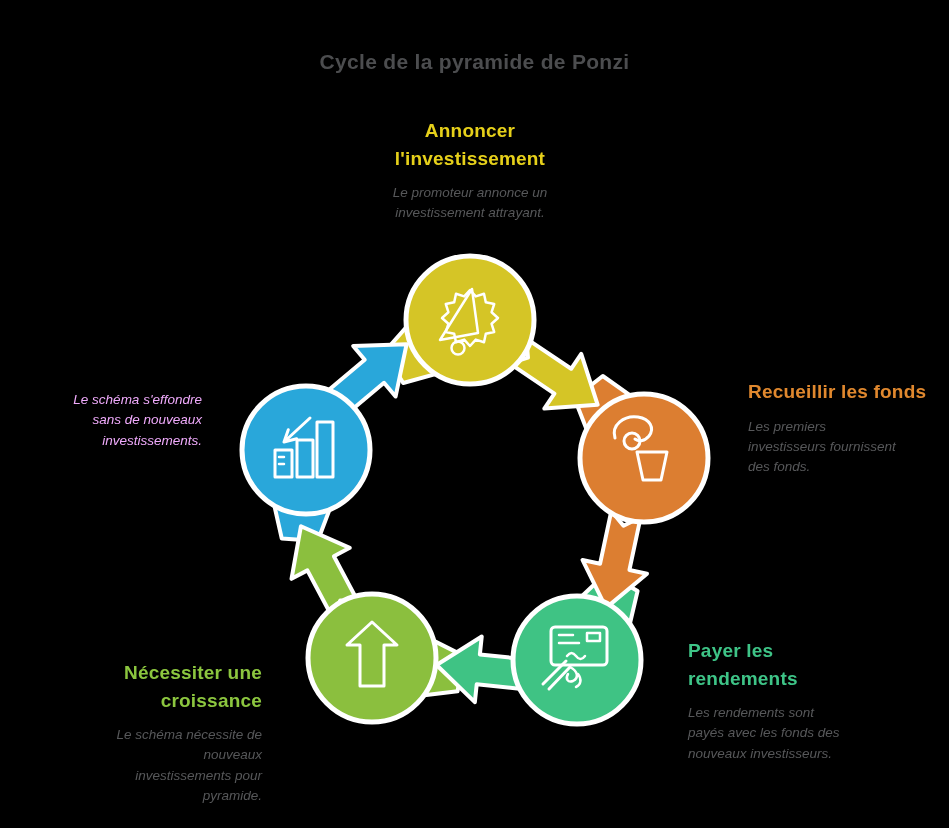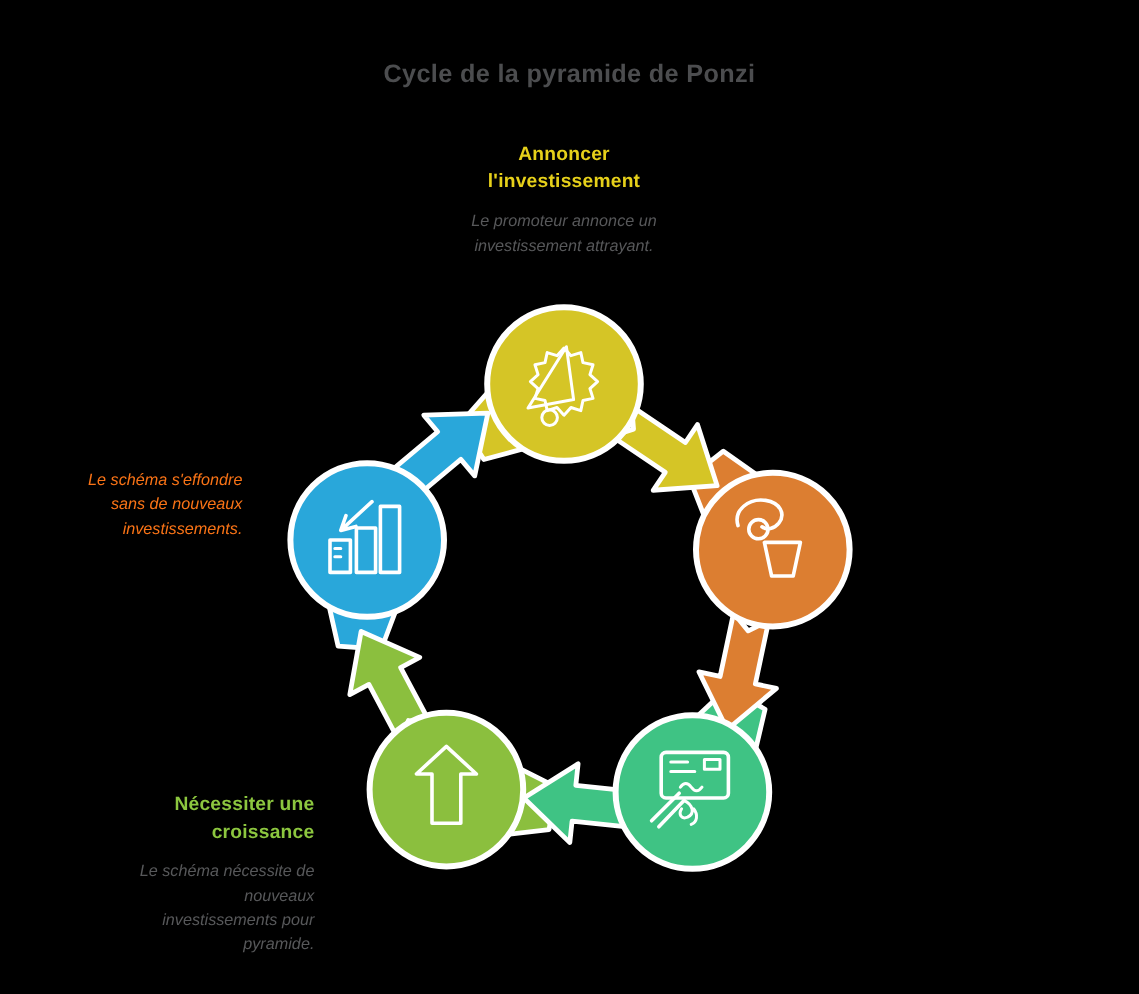--- a/index.html
+++ b/index.html
@@ -22,21 +22,21 @@
     letter-spacing: 0.3px;
   }
   .diagram {
     position: absolute;
     top: 0; left: 0;
     width: 949px;
     height: 828px;
   }
   .label-block { position: absolute; }
   .step-heading {
-    font-size: 16px;
+    font-size: 19px;
     font-weight: 700;
     line-height: 1.45;
     letter-spacing: 0.2px;
     white-space: pre-line;
   }
   .step-body {
     margin-top: 11px;
     font-size: 13.5px;
     line-height: 1.5;
     white-space: pre-line;
@@ -114,30 +114,43 @@
     </g>
   </svg>
 
   <div class="label-block pos-announce">
     <div class="step-heading" style="color: rgb(230, 208, 26);">Annoncer
 l'investissement</div>
     <div class="step-body" style="color: rgb(87, 88, 90);">Le promoteur annonce un
 investissement attrayant.</div>
   </div>
 
+  <div class="label-block pos-collect">
+    <div class="step-heading" style="color: rgb(224, 136, 46);">Recueillir les fonds</div>
+    <div class="step-body" style="color: rgb(87, 88, 90);">Les premiers
+investisseurs fournissent
+des fonds.</div>
+  </div>
 
+  <div class="label-block pos-pay">
+    <div class="step-heading" style="color: rgb(62, 196, 135);">Payer les
+rendements</div>
+    <div class="step-body" style="color: rgb(87, 88, 90);">Les rendements sont
+payés avec les fonds des
+nouveaux investisseurs.</div>
+  </div>
 
   <div class="label-block pos-growth">
     <div class="step-heading" style="color: rgb(140, 198, 63);">Nécessiter une
 croissance</div>
     <div class="step-body" style="color: rgb(87, 88, 90);">Le schéma nécessite de
 nouveaux
 investissements pour
 pyramide.</div>
   </div>
 
   <div class="label-block pos-collapse">
-    <div class="step-body" style="color: #f97316;">Le schéma s'effondre
+    <div class="step-body" style="color: #f0abfc;">Le schéma s'effondre
 sans de nouveaux
 investissements.</div>
   </div>
 
 </div>
 
 </body></html>

